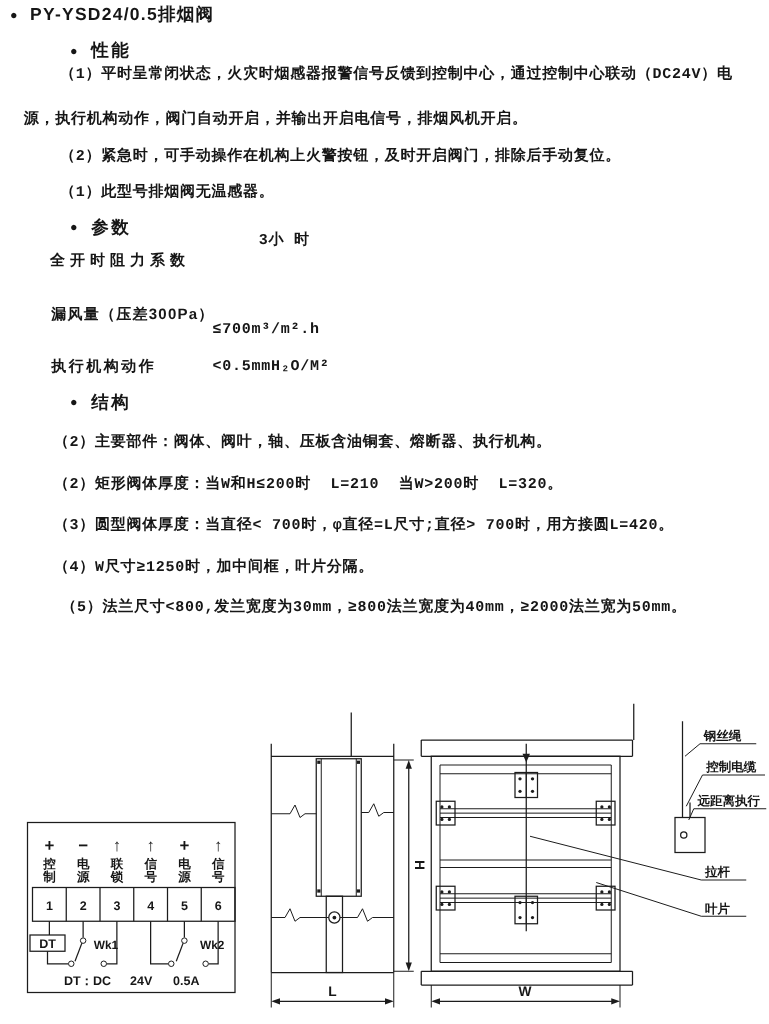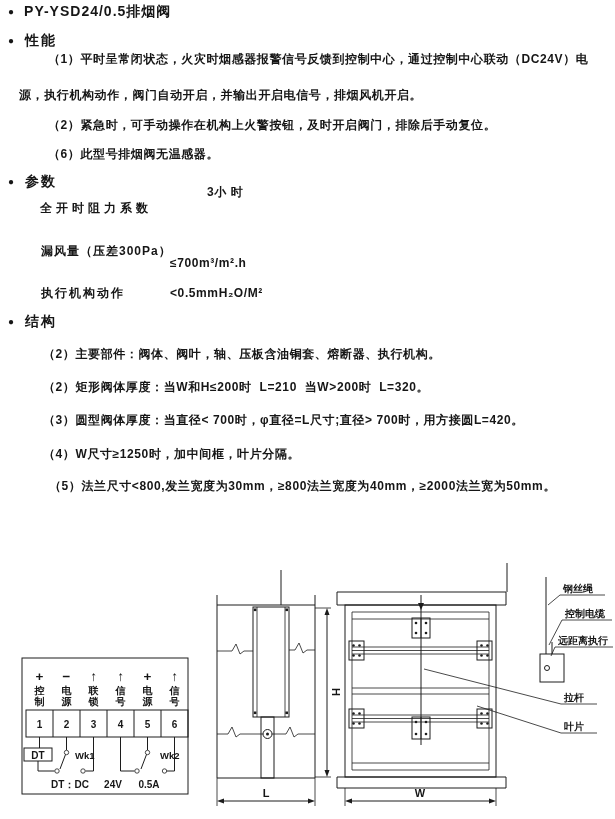--- a/index.html
+++ b/index.html
@@ -2,43 +2,43 @@
 <html><head>
 <meta charset="utf-8">
 <style>
   html,body{margin:0;padding:0;}
   body{
     width:615px;height:819px;position:relative;background:#ffffff;color:#161616;
     font-family:"Liberation Sans","DejaVu Sans",sans-serif;overflow:hidden;
   }
   .line{position:absolute;white-space:pre;font-weight:bold;line-height:1.05;}
   .title{font-size:14px;letter-spacing:1px;}
-  .heading{font-size:14px;letter-spacing:2px;}
-  .body{font-size:12px;letter-spacing:0.6px;}
+  .heading{font-size:14px;letter-spacing:2px;margin-left:48px;}
+  .body{font-size:12px;letter-spacing:0.6px;font-family:Liberation Mono, monospace;}
   .bullet{display:inline-block;font-size:10px;margin-right:9px;vertical-align:1px;}
   .plabel{font-size:12px;}
   svg{position:absolute;left:0;top:560px;}
   svg text{font-family:"Liberation Sans","DejaVu Sans",sans-serif;font-weight:bold;fill:#161616;stroke:none;}
   .t14{font-size:13.5px;} .t11{font-size:11px;} .t10{font-size:10px;} .t9{font-size:9.5px;}
   .stroked{fill:none;stroke:#1c1c1c;stroke-width:1;}
   .thin{fill:none;stroke:#1c1c1c;stroke-width:0.8;}
   .filled{fill:#1c1c1c;stroke:none;}
 </style>
 </head>
 <body>
 
 <div>
 
   <div class="line title" style="top:4px;left:8px"><span class="bullet">●</span><span>PY-YSD24/0.5排烟阀</span></div>
 
   <div class="line heading" style="top:33px;left:8px"><span class="bullet">●</span><span>性能</span></div>
   <div class="line body" style="top:53px;left:48px">（1）平时呈常闭状态，火灾时烟感器报警信号反馈到控制中心，通过控制中心联动（DC24V）电</div>
   <div class="line body" style="top:89px;left:19px">源，执行机构动作，阀门自动开启，并输出开启电信号，排烟风机开启。</div>
   <div class="line body" style="top:119px;left:48px">（2）紧急时，可手动操作在机构上火警按钮，及时开启阀门，排除后手动复位。</div>
-  <div class="line body" style="top:148px;left:48px">（6）此型号排烟阀无温感器。</div>
+  <div class="line body" style="top:148px;left:48px">（1）此型号排烟阀无温感器。</div>
 
   <div class="line heading" style="top:174px;left:8px"><span class="bullet">●</span><span>参数</span></div>
 
   <div class="line plabel" style="top:202px;left:40px;letter-spacing:4px">全开时阻力系数</div>
   <div class="line body" style="top:186px;left:207px">3小 时</div>
 
   <div class="line plabel" style="top:245px;left:41px;letter-spacing:1px">漏风量（压差300Pa）</div>
   <div class="line body" style="top:257px;left:170px">≤700m³/m².h</div>
 
   <div class="line plabel" style="top:287px;left:41px;letter-spacing:2px">执行机构动作</div>

